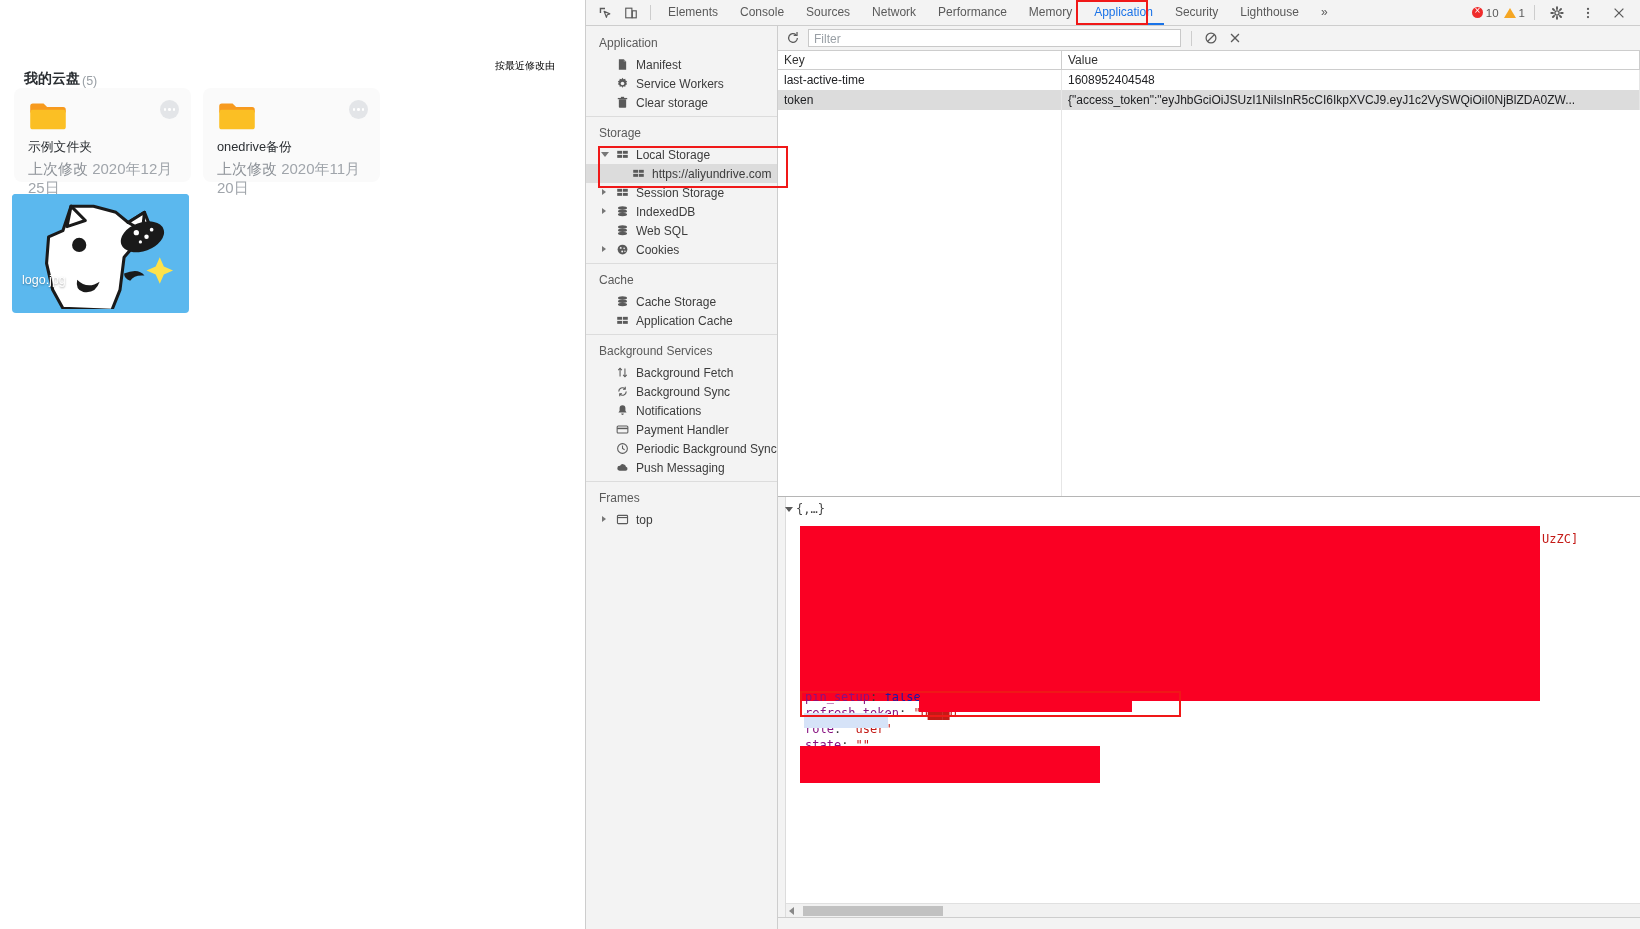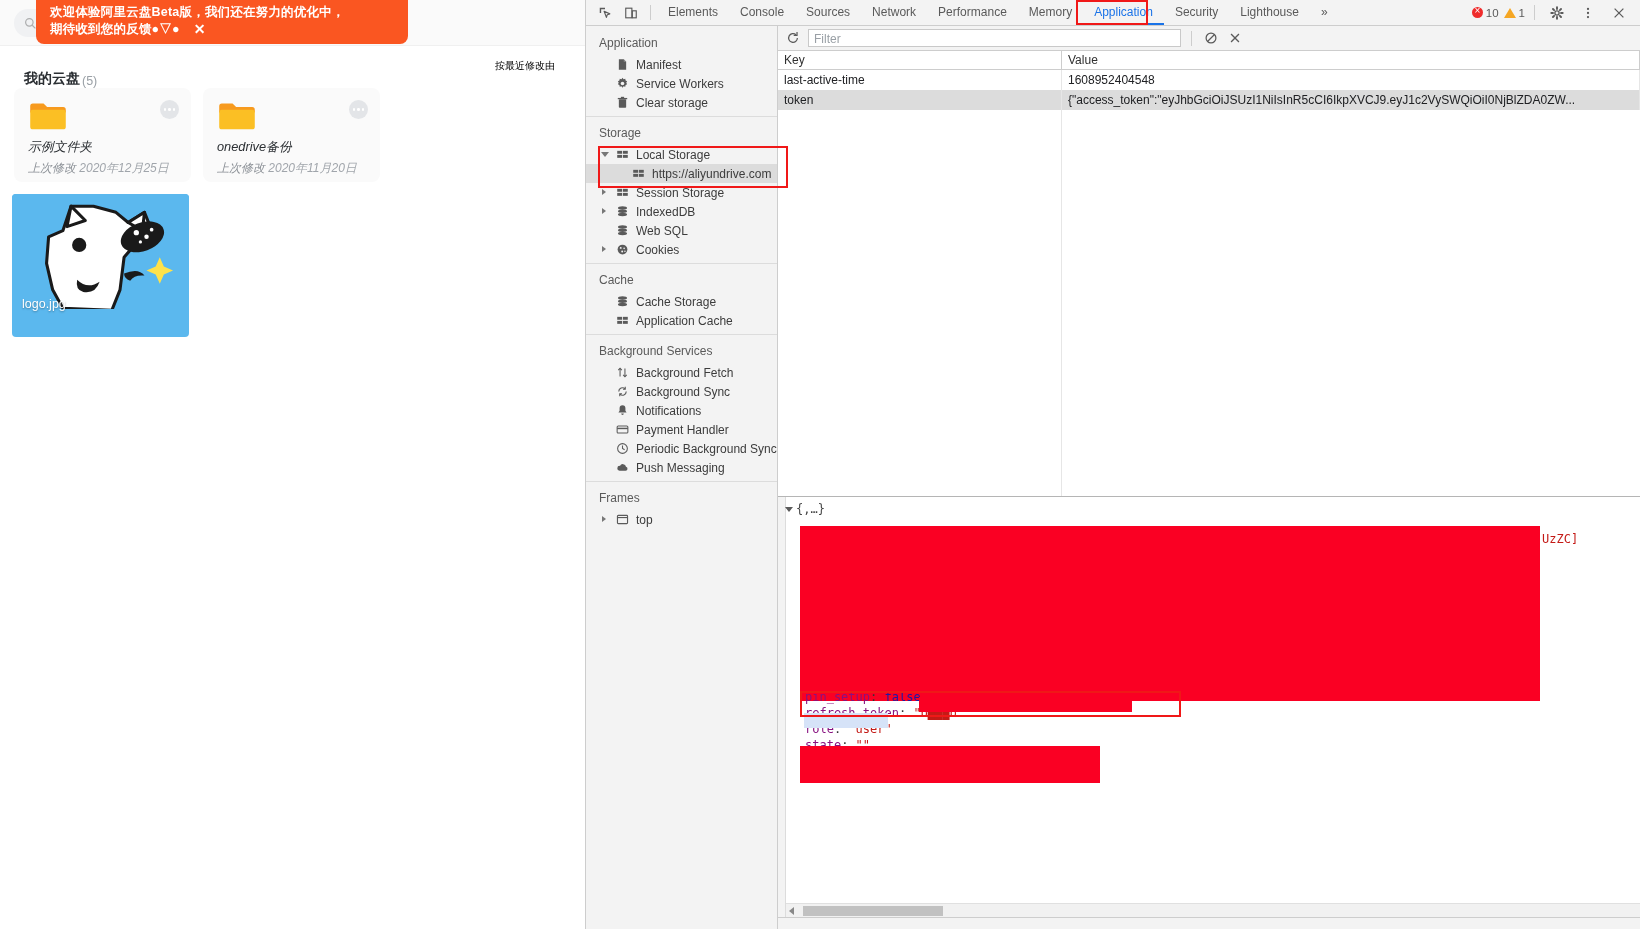--- a/index.html
+++ b/index.html
@@ -63,49 +63,49 @@
   .sort-label {
     position: absolute; right: 0px; top: 13px;
     font-size: 10px; color: #000000;
     white-space: nowrap; overflow: hidden;
     width: 90px;
   }
 
   .grid {
     position: relative;
     padding: 0 14px;
-    display: flex; flex-wrap: wrap; gap: 12px; font-style: italic;
+    display: flex; flex-wrap: wrap; gap: 12px;
   }
   .card {
     position: relative;
     width: 177px; height: 94px;
     background: #fafafa;
     border-radius: 8px;
     padding: 12px 14px 0 14px;
   }
   .folder-ico { width: 40px; height: 32px; position: relative; }
   .card-name {
     margin-top: 7px;
     font-size: 12.8px; color: #2b2f33;
     white-space: nowrap; overflow: hidden; text-overflow: ellipsis;
   }
-  .card-sub { margin-top: 4px; font-size: 12px; color: #a0a5ab; }
+  .card-sub { margin-top: 4px; font-size: 15px; color: #a0a5ab; }
   .card-sub .strong { color: #8d9298; }
   .more-dots {
     position: absolute; right: 12px; top: 12px;
     width: 19px; height: 19px; border-radius: 50%;
     background: #e3e5e8;
     display: flex; align-items: center; justify-content: center;
     gap: 2px;
   }
   .more-dots i { width: 2.6px; height: 2.6px; border-radius: 50%; background: #fff; display: block; }
 
   .thumb-card {
     position: relative; margin: 12px 0 0 12px;
-    width: 177px; height: 143px;
+    width: 177px; height: 119px;
     border-radius: 4px; overflow: hidden;
     background: #5BB8EE;
   }
   .thumb-name {
     position: absolute; left: 10px; bottom: 26px;
     font-size: 12.5px; color: #ffffff;
     text-shadow: 0 1px 2px rgba(0,0,0,.35);
   }
 
   
@@ -261,37 +261,20 @@
   .pv-bottomstrip { position: absolute; left: 0; right: 0; bottom: 0; height: 12px; background: #f3f3f3; border-top: 1px solid #cdcdcd; }
   .pv-gutter { position: absolute; left: 0; top: 0; bottom: 12px; width: 8px; background: #f3f3f3; border-right: 1px solid #dcdcdc; }
 </style>
 </head>
 <body>
 
 <div id="root">
 
   <div id="webpage">
 
-    <div class="wp-header">
-      <div class="search-box">
-        <svg class="search-icon" viewBox="0 0 16 16">
-          <circle cx="6.6" cy="6.6" r="4.6" fill="none" stroke="#777" stroke-width="1.5"></circle>
-          <line x1="10.1" y1="10.1" x2="14" y2="14" stroke="#777" stroke-width="1.5"></line>
-        </svg>
-        <span class="search-ph">搜索</span>
-      </div>
-
-      <div class="banner">
-        <div>欢迎体验阿里云盘Beta版，我们还在努力的优化中，</div>
-        <div class="line2">
-          <span>期待收到您的反馈●▽●</span>
-          <span class="banner-close">✕</span>
-        </div>
-      </div>
-    </div>
 
     <div class="wp-body">
       <div class="section-row">
         <span class="sec-title">我的云盘</span>
         <span class="sec-count">(5)</span>
         <span class="sort-label">按最近修改由</span>
       </div>
 
       <div class="grid" id="card-grid">
           <div class="card">

